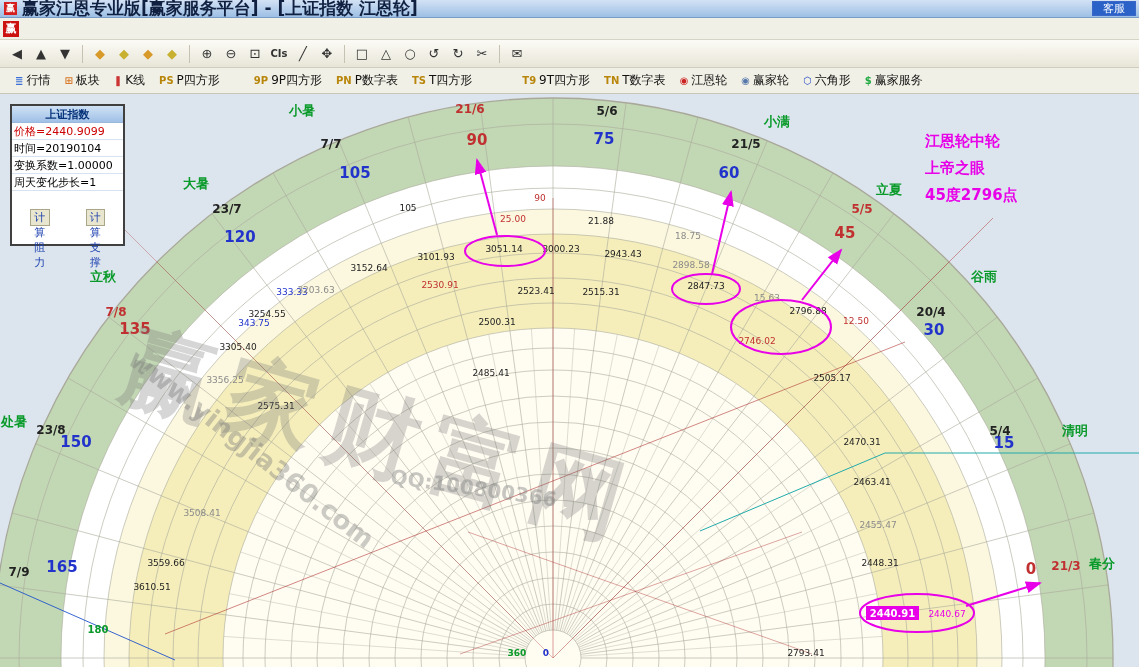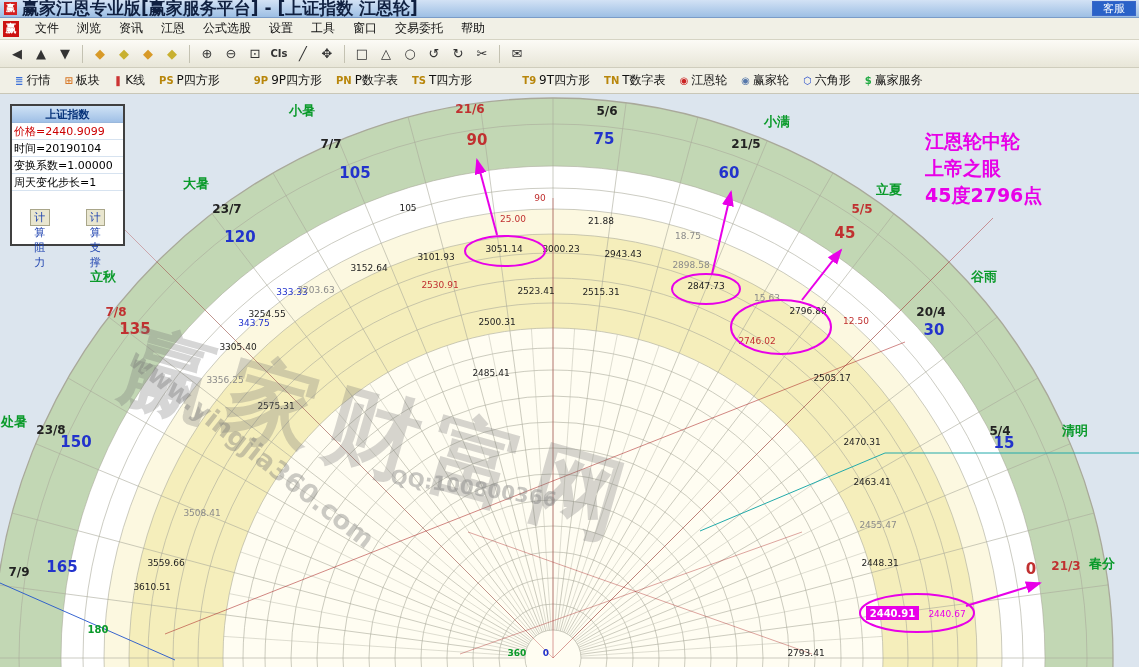--- a/index.html
+++ b/index.html
@@ -30,45 +30,33 @@
   .wm-brand{left:115px;top:280px;font-size:92px;letter-spacing:14px;transform:rotate(16deg);}
   .wm-url{left:100px;top:340px;font-size:26px;transform:rotate(38deg);color:rgba(118,118,118,0.38);}
   .wm-qq{left:390px;top:382px;font-size:20px;transform:rotate(8deg);color:rgba(130,130,130,0.45);}
 
   .panel{position:absolute;left:10px;top:10px;width:115px;background:#fff;border:2px solid #404040;z-index:5;font-size:11px;}
   .panel-title{background:linear-gradient(#cfe2f5,#a0c0e6);color:#06337a;font-weight:bold;text-align:center;height:17px;line-height:17px;border-bottom:1px solid #9ab8dc;}
   .panel-row{height:17px;line-height:17px;padding-left:2px;border-bottom:1px solid #d7e3f0;white-space:nowrap;overflow:hidden;}
   .panel-btns{display:flex;}
   .panel-btn{flex:1;margin:18px;background:#e9e6cf;border:1px solid #a9a68a;color:#1a3fae;text-align:center;height:17px;line-height:15px;font-size:11px;cursor:default;}
 
-  .annotation{position:absolute;left:925px;top:34px;color:#e800e8;font-weight:bold;font-size:19px;line-height:27px;z-index:4;}
+  .annotation{position:absolute;left:925px;top:34px;color:#e800e8;font-weight:bold;font-size:15px;line-height:27px;z-index:4;}
 </style>
 </head>
 <body>
 
 <div class="titlebar">
   <div class="app-logo">赢</div>
   <div class="title-text">赢家江恩专业版[赢家服务平台] - [上证指数 江恩轮]</div>
   <div class="support-btn">客服</div>
 </div>
 
 <div class="menubar">
   <div class="menu-logo">赢</div>
-  <div style="display:flex">
-      <div class="menu-item">文件</div>
-      <div class="menu-item">浏览</div>
-      <div class="menu-item">资讯</div>
-      <div class="menu-item">江恩</div>
-      <div class="menu-item">公式选股</div>
-      <div class="menu-item">设置</div>
-      <div class="menu-item">工具</div>
-      <div class="menu-item">窗口</div>
-      <div class="menu-item">交易委托</div>
-      <div class="menu-item">帮助</div>
-    </div>
 </div>
 
 <div class="toolbar1">
     <div class="tb-icon">◀</div>
     <div class="tb-icon">▲</div>
     <div class="tb-icon">▼</div>
     <div class="tb-sep"></div>
     <div class="tb-icon" style="color: rgb(216, 154, 40);">◆</div>
     <div class="tb-icon" style="color: rgb(200, 176, 48);">◆</div>
     <div class="tb-icon" style="color: rgb(216, 154, 40);">◆</div>

